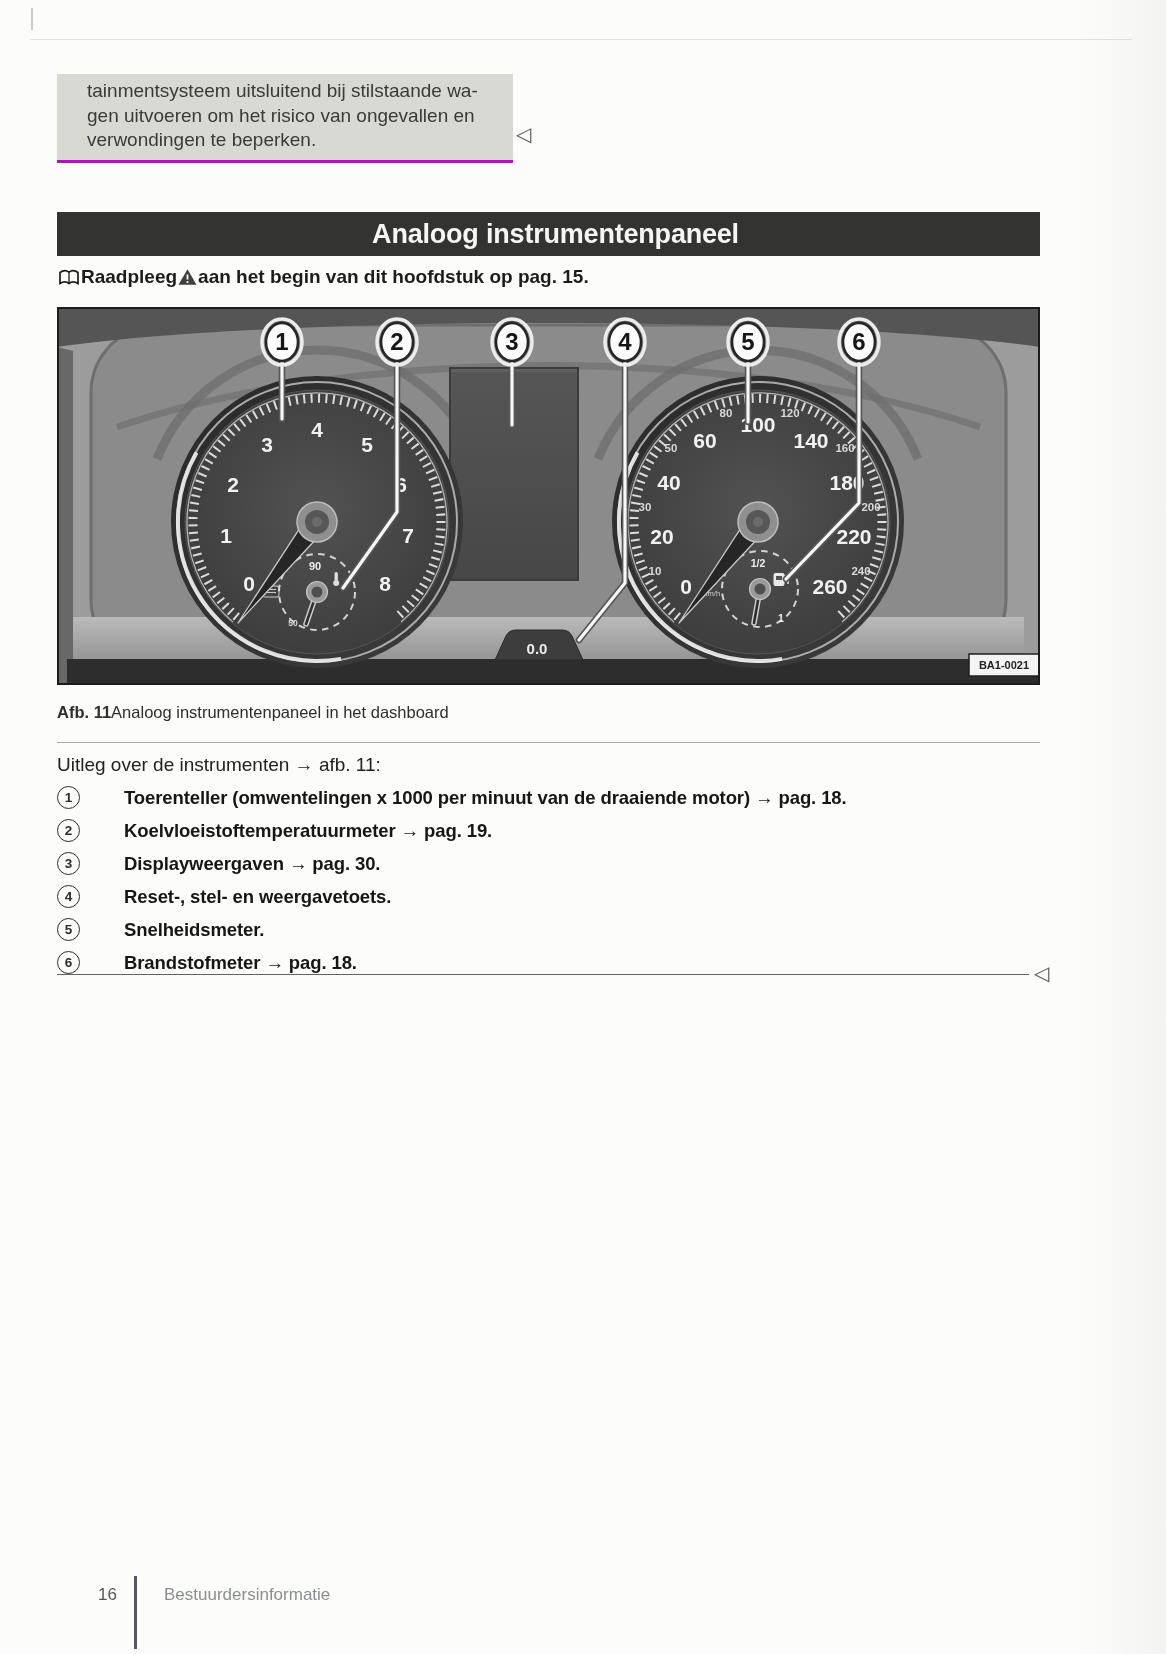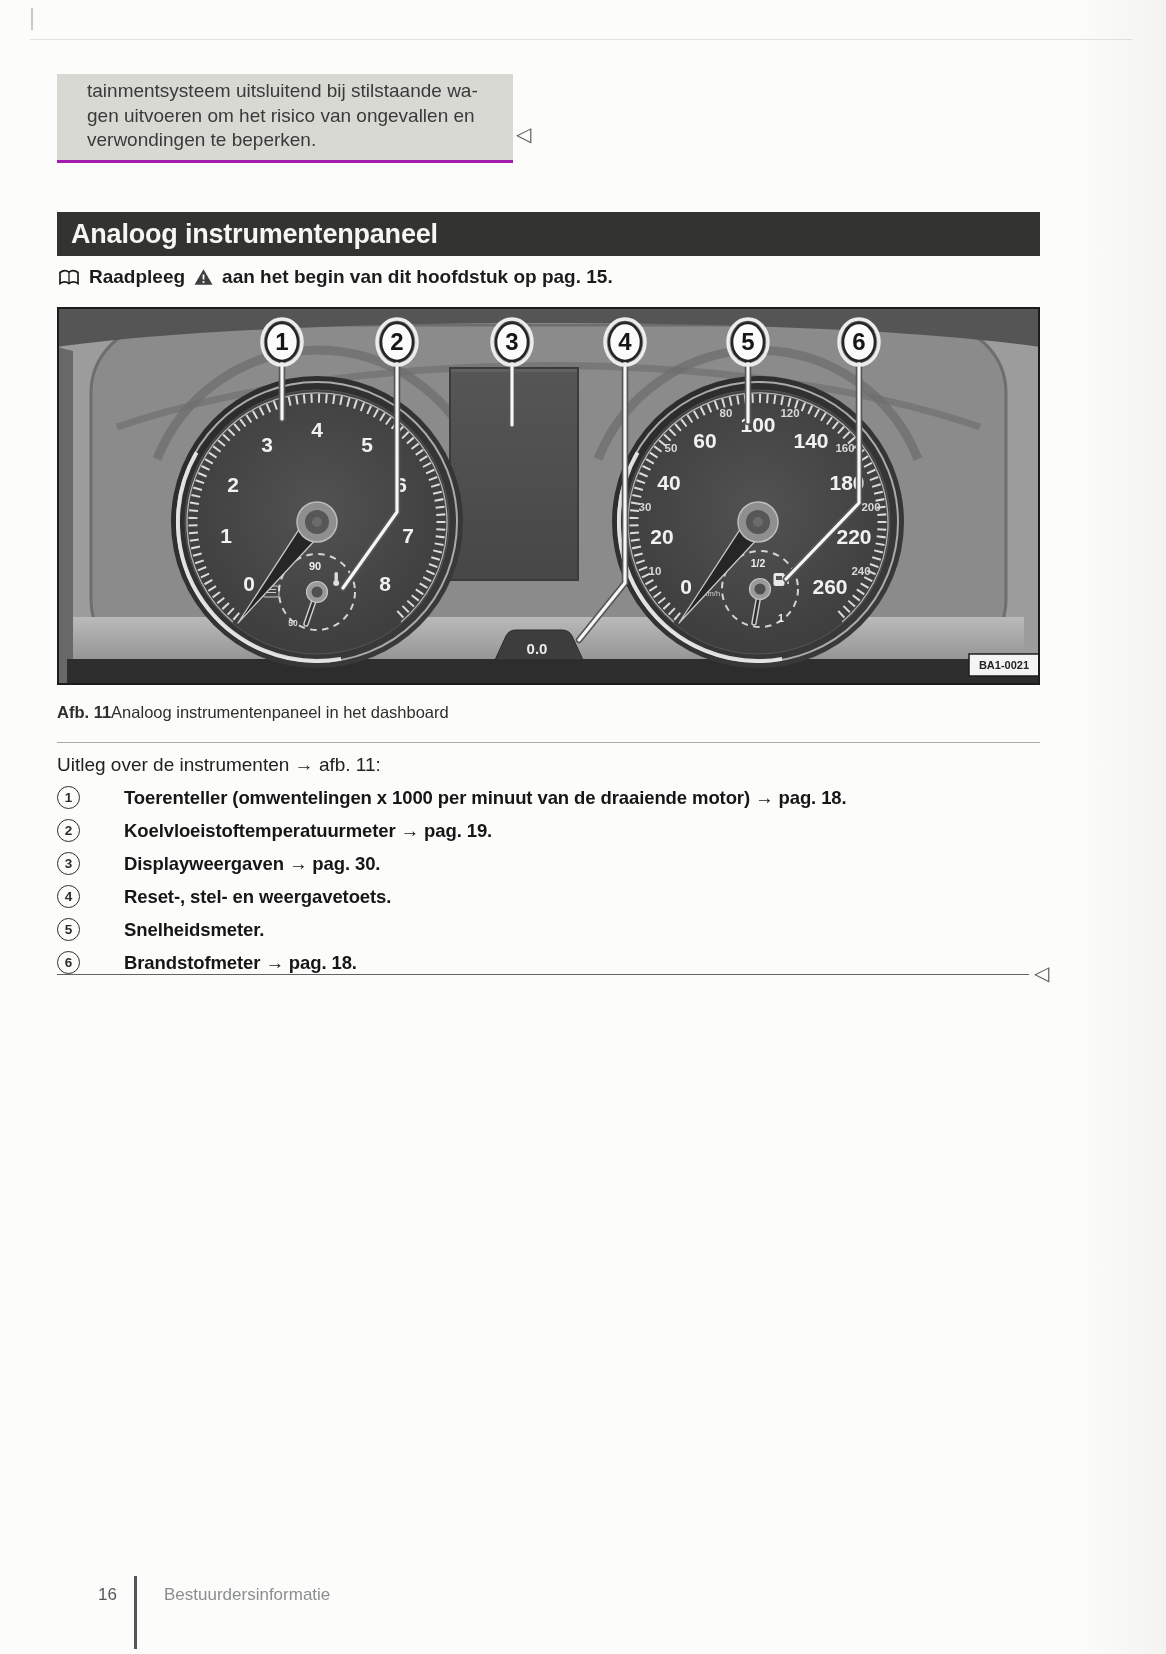--- a/index.html
+++ b/index.html
@@ -6,24 +6,24 @@
   .page{position:relative;width:1166px;height:1654px;background:#fcfcfa;overflow:hidden;
         font-family:"Liberation Sans",sans-serif;color:#1d1d1d;}
   .artifact-hline{position:absolute;left:30px;top:39px;width:1102px;height:1px;background:#e2e2de;}
   .artifact-tick{position:absolute;left:31px;top:8px;width:2px;height:22px;background:#c9c9c5;}
   .edge-shade{position:absolute;right:0;top:0;width:90px;height:100%;
         background:linear-gradient(to right,rgba(0,0,0,0),rgba(0,0,0,0.035));}
   .note-box{position:absolute;left:57px;top:74px;width:456px;box-sizing:border-box;
         padding:5px 10px 7px 30px;background:#d9d9d4;border-bottom:3px solid #a21caf;
         font-size:19px;line-height:24.5px;color:#3a3a3a;}
   .tri{position:absolute;font-size:20px;color:#575757;line-height:20px;}
-  .header-bar{position:absolute;left:57px;top:212px;width:983px;height:44px;background:#333332;}
+  .header-bar{position:absolute;left:57px;top:212px;width:983px;height:44px;background:#333332;text-align:center;}
   .header-bar .title{color:#f6f6f4;font-size:27px;font-weight:bold;line-height:44px;
         padding-left:14px;letter-spacing:-0.2px;}
-  .ref-line{position:absolute;left:57px;top:266px;display:flex;align-items:center;gap:8px;
+  .ref-line{position:absolute;left:57px;top:266px;display:flex;align-items:center;gap:0;
         font-size:19px;font-weight:bold;color:#1c1c1c;}
   .figure-wrap{position:absolute;left:57px;top:307px;width:983px;height:378px;}
   .caption{position:absolute;left:57px;top:703px;font-size:16.5px;color:#2e2e2e;display:flex;}
   .caption .lbl{font-weight:bold;}
   .divider{position:absolute;left:57px;top:742px;width:983px;border-top:1px solid #aaaaa6;}
   .intro{position:absolute;left:57px;top:754px;font-size:19px;color:#222;text-align:center;}
   .legend{position:absolute;left:57px;top:786px;width:1000px;}
   .legend .row{display:flex;align-items:flex-start;gap:15px;margin-bottom:10px;}
   .numcirc{flex:0 0 auto;width:23px;height:23px;border:1.8px solid #2c2c2c;border-radius:50%;
         box-sizing:border-box;font-size:13.5px;font-weight:bold;color:#2c2c2c;

